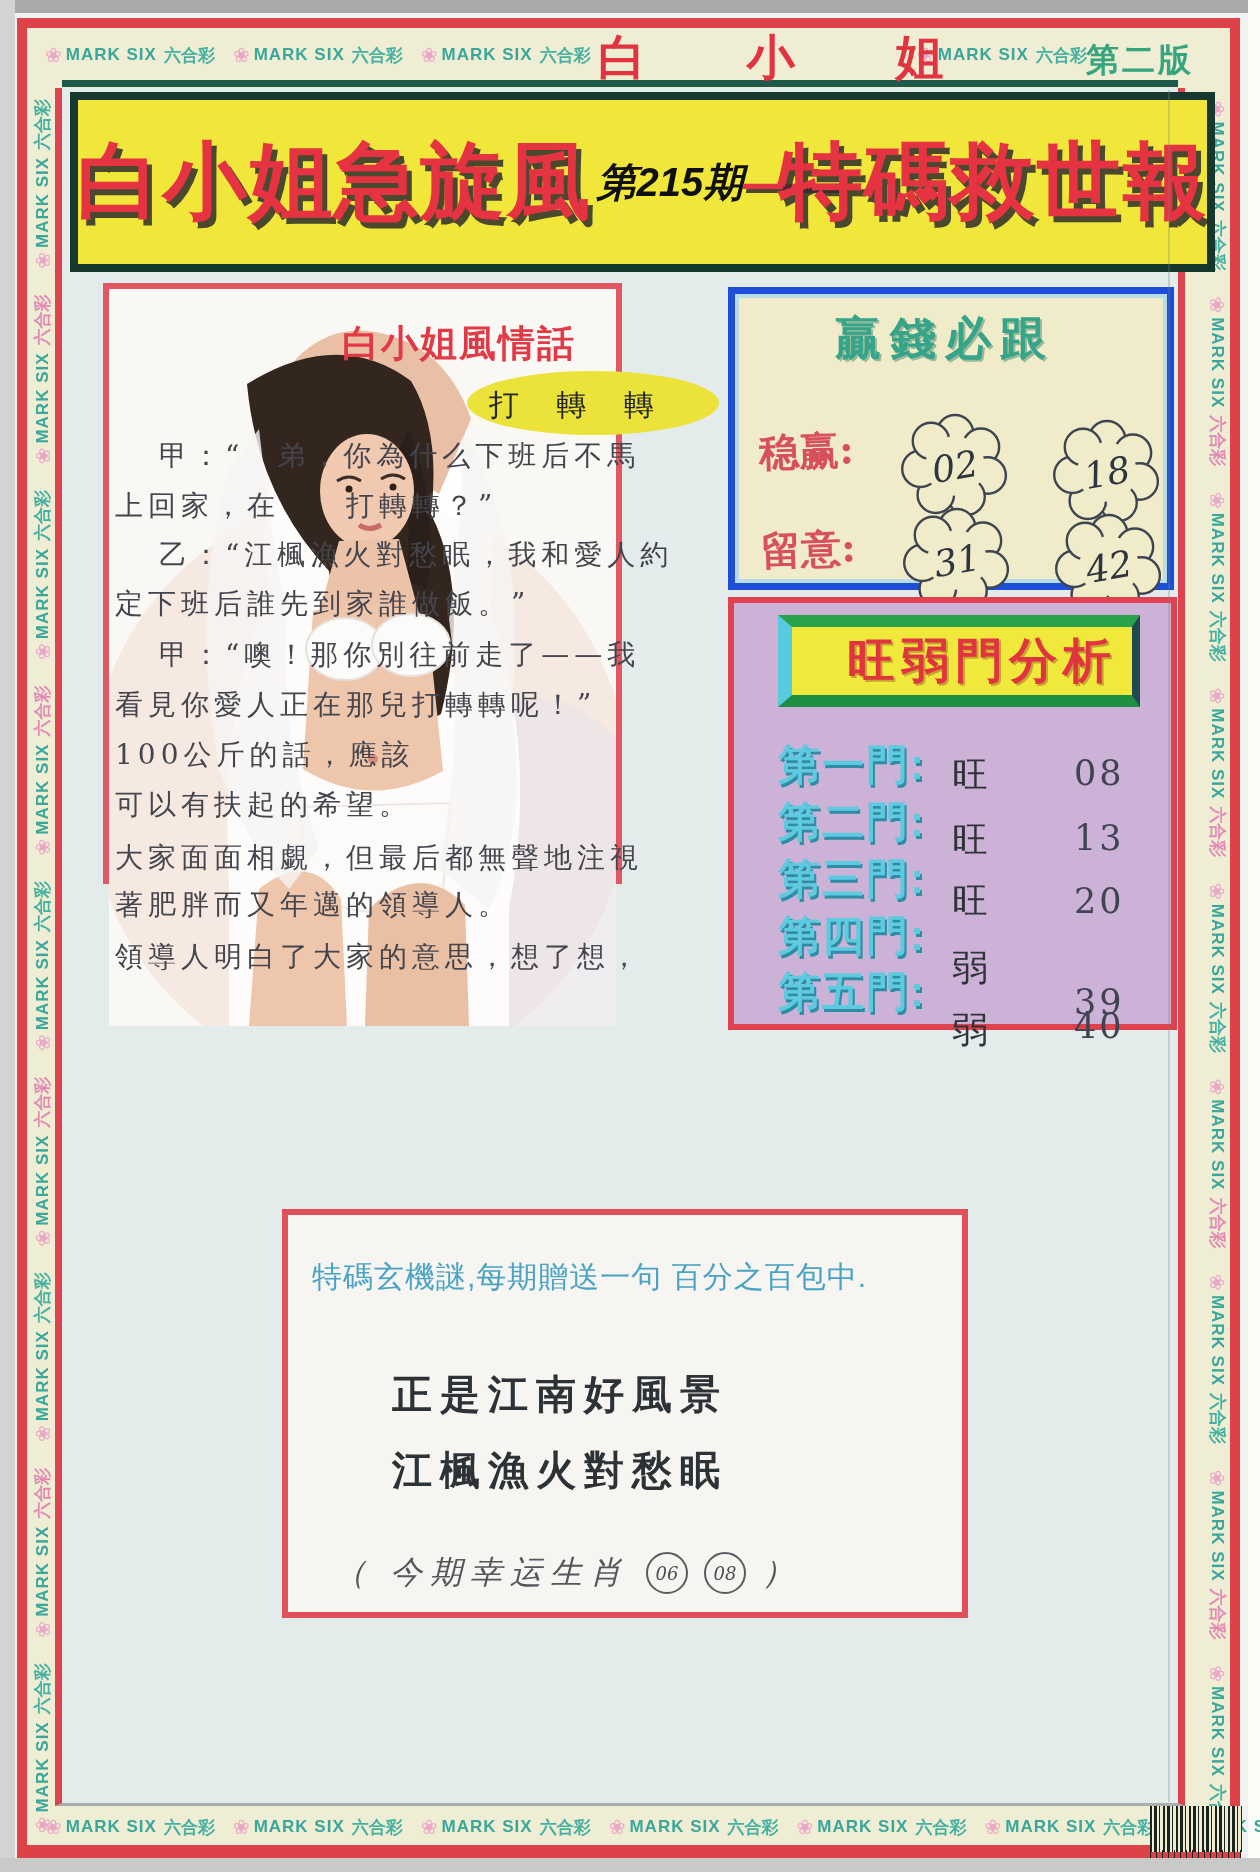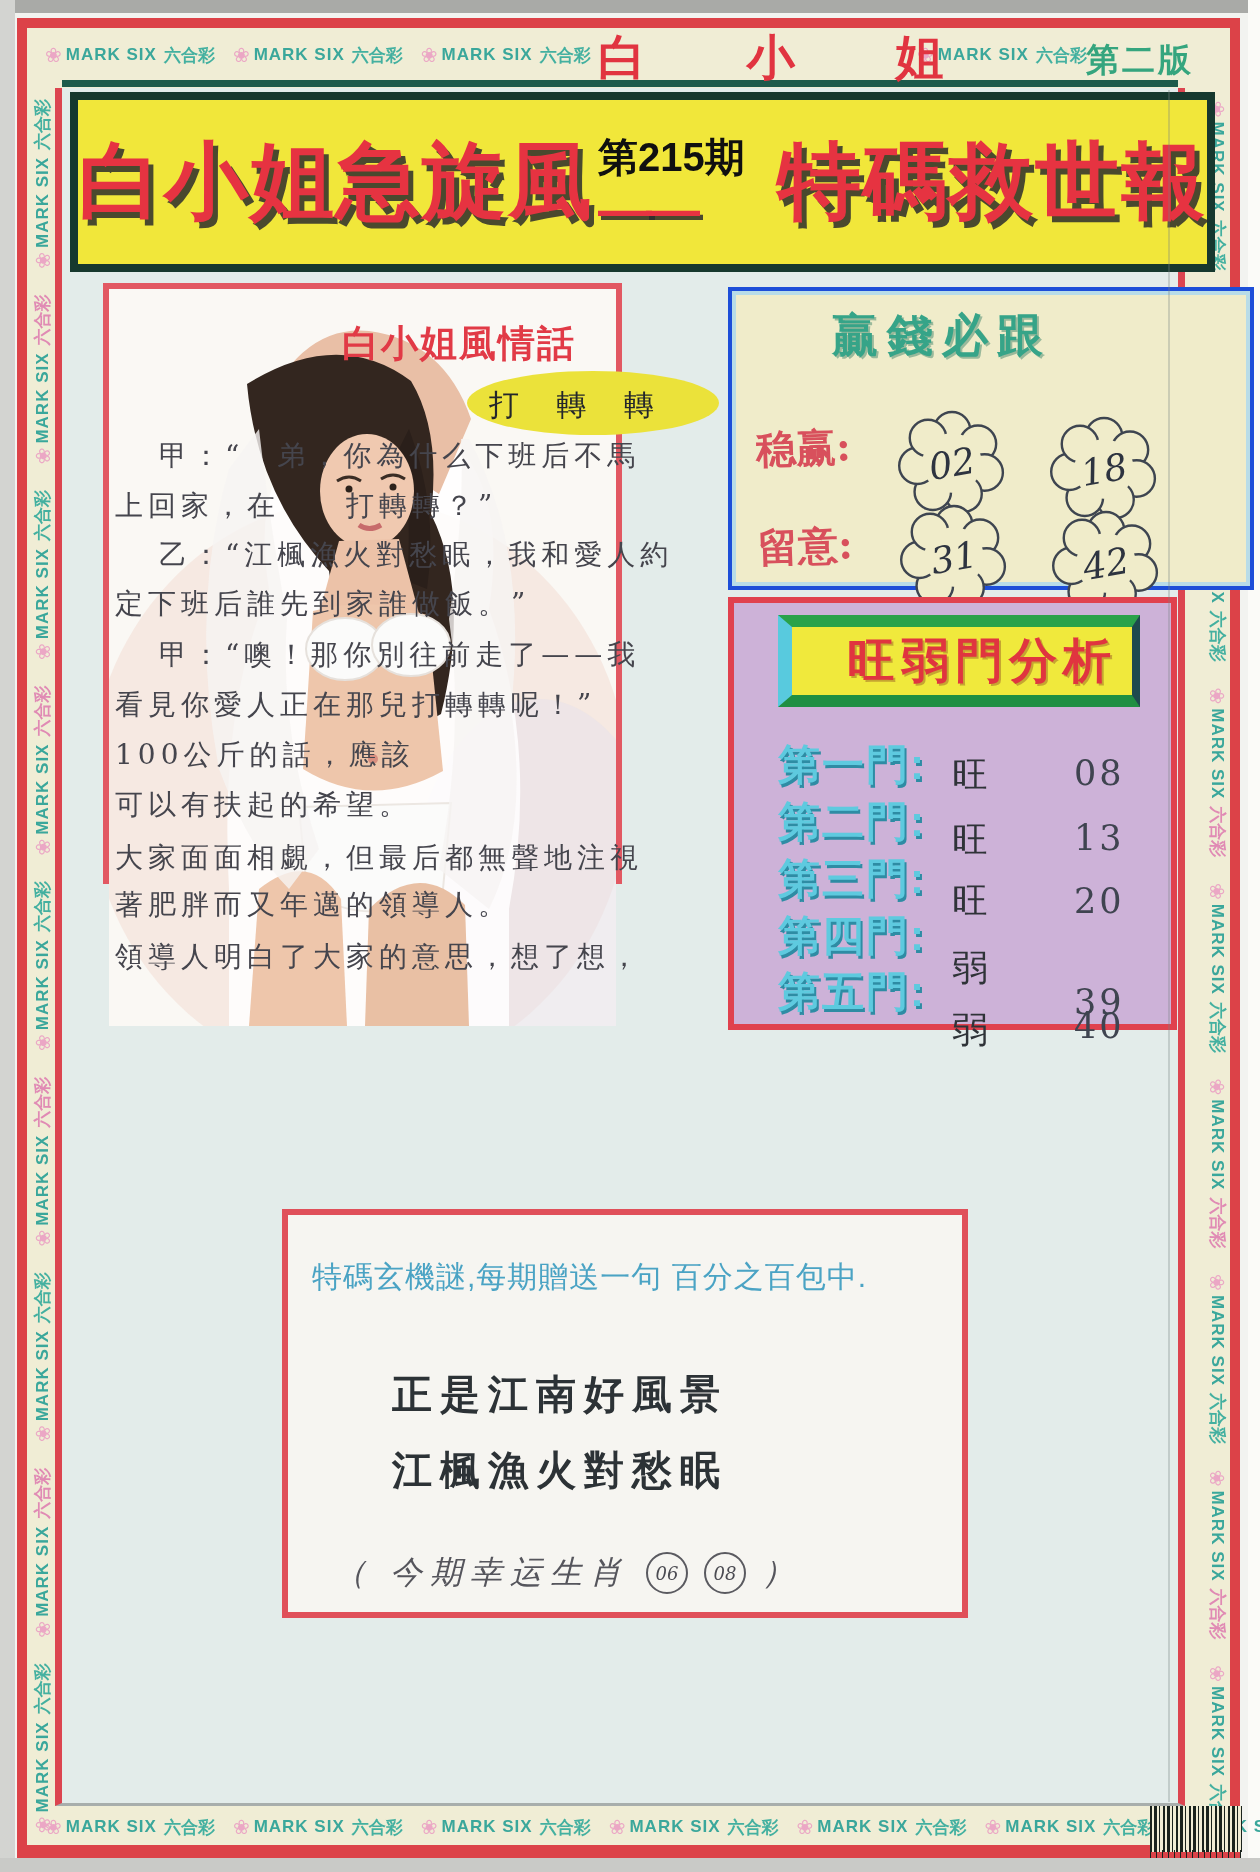--- a/index.html
+++ b/index.html
@@ -38,41 +38,41 @@
   .masthead{position:absolute;left:598px;top:26px;font-family:"DejaVu Serif",serif;
             font-weight:bold;font-size:48px;color:#e13440;letter-spacing:42px;}
   .edition{position:absolute;left:1086px;top:38px;font-weight:bold;font-size:33px;
            color:#35a57e;letter-spacing:3px;}
   
   .banner{position:absolute;left:70px;top:92px;width:1145px;height:180px;background:#f1e73a;
           border:8px solid #16382e;box-sizing:border-box;display:flex;align-items:center;
           justify-content:center;gap:4px;}
   .headline{font-family:"DejaVu Serif",serif;font-weight:bold;font-size:84px;color:#e63341;
             text-shadow:5px 6px 0 rgba(45,45,45,.85);letter-spacing:2px;white-space:nowrap;}
-  .banner-center{display:flex;flex-direction:column;align-items:flex-start;width:178px;}
+  .banner-center{display:flex;flex-direction:row;align-items:center;width:178px;font-style:italic;}
   .issue{font-weight:bold;font-size:40px;color:#101010;white-space:nowrap;}
   .dash{font-weight:bold;font-size:54px;color:#e63341;letter-spacing:-6px;line-height:.9;
         text-shadow:3px 4px 0 rgba(45,45,45,.85);white-space:nowrap;}
   
   .story{position:absolute;left:103px;top:283px;width:519px;height:601px;background:#fbfbf9;
          border:6px solid #e25862;box-sizing:border-box;}
   .story svg.photo{position:absolute;left:0;top:0;width:507px;height:737px;}
   .story-title{position:absolute;left:233px;top:30px;font-family:"DejaVu Serif",serif;
                font-weight:bold;font-size:37px;color:#e13a46;letter-spacing:2px;z-index:4;}
   .stamp-ellipse{position:absolute;left:358px;top:82px;width:252px;height:64px;background:#ebe23a;
                  border-radius:50%;z-index:5;}
   .stamp-text{position:absolute;left:380px;top:96px;width:230px;font-family:"DejaVu Serif",serif;
               font-size:30px;color:#23262b;letter-spacing:14px;z-index:6;white-space:nowrap;}
   .story-line{position:absolute;font-family:"DejaVu Serif",serif;font-size:28px;color:#45454d;
               letter-spacing:5px;white-space:nowrap;z-index:3;}
   .story-line.ind{left:50px;}
   .story-line.reg{left:6px;}
   
-  .winbox{position:absolute;left:728px;top:287px;width:526px;height:303px;background:#f0ecca;
-          border:4px solid #1d4ed8;box-shadow:inset 0 0 0 4px #b8dce8;box-sizing:border-box;}
+  .winbox{position:absolute;left:728px;top:287px;width:446px;height:303px;background:#f0ecca;
+          border:7px solid #1d4ed8;box-shadow:inset 0 0 0 4px #b8dce8;box-sizing:border-box;}
   .win-title{position:absolute;left:100px;top:14px;font-weight:bold;font-size:46px;color:#36a488;
              letter-spacing:9px;text-shadow:2px 2px 0 rgba(25,110,85,.4);white-space:nowrap;}
   .win-label{position:absolute;font-family:"DejaVu Serif",serif;font-weight:bold;font-size:40px;
              color:#d8505c;transform:rotate(-2deg);white-space:nowrap;}
   .flower{position:absolute;width:96px;height:96px;overflow:visible;}
   .flower text{font-family:"DejaVu Serif",serif;font-style:italic;font-size:38px;fill:#2e3440;}
   
   .gatebox{position:absolute;left:728px;top:597px;width:449px;height:433px;background:#cdb2d8;
            border:6px solid #e0414e;box-sizing:border-box;}
   .gate-banner{position:absolute;left:44px;top:12px;width:362px;height:92px;background:#f0e93c;

